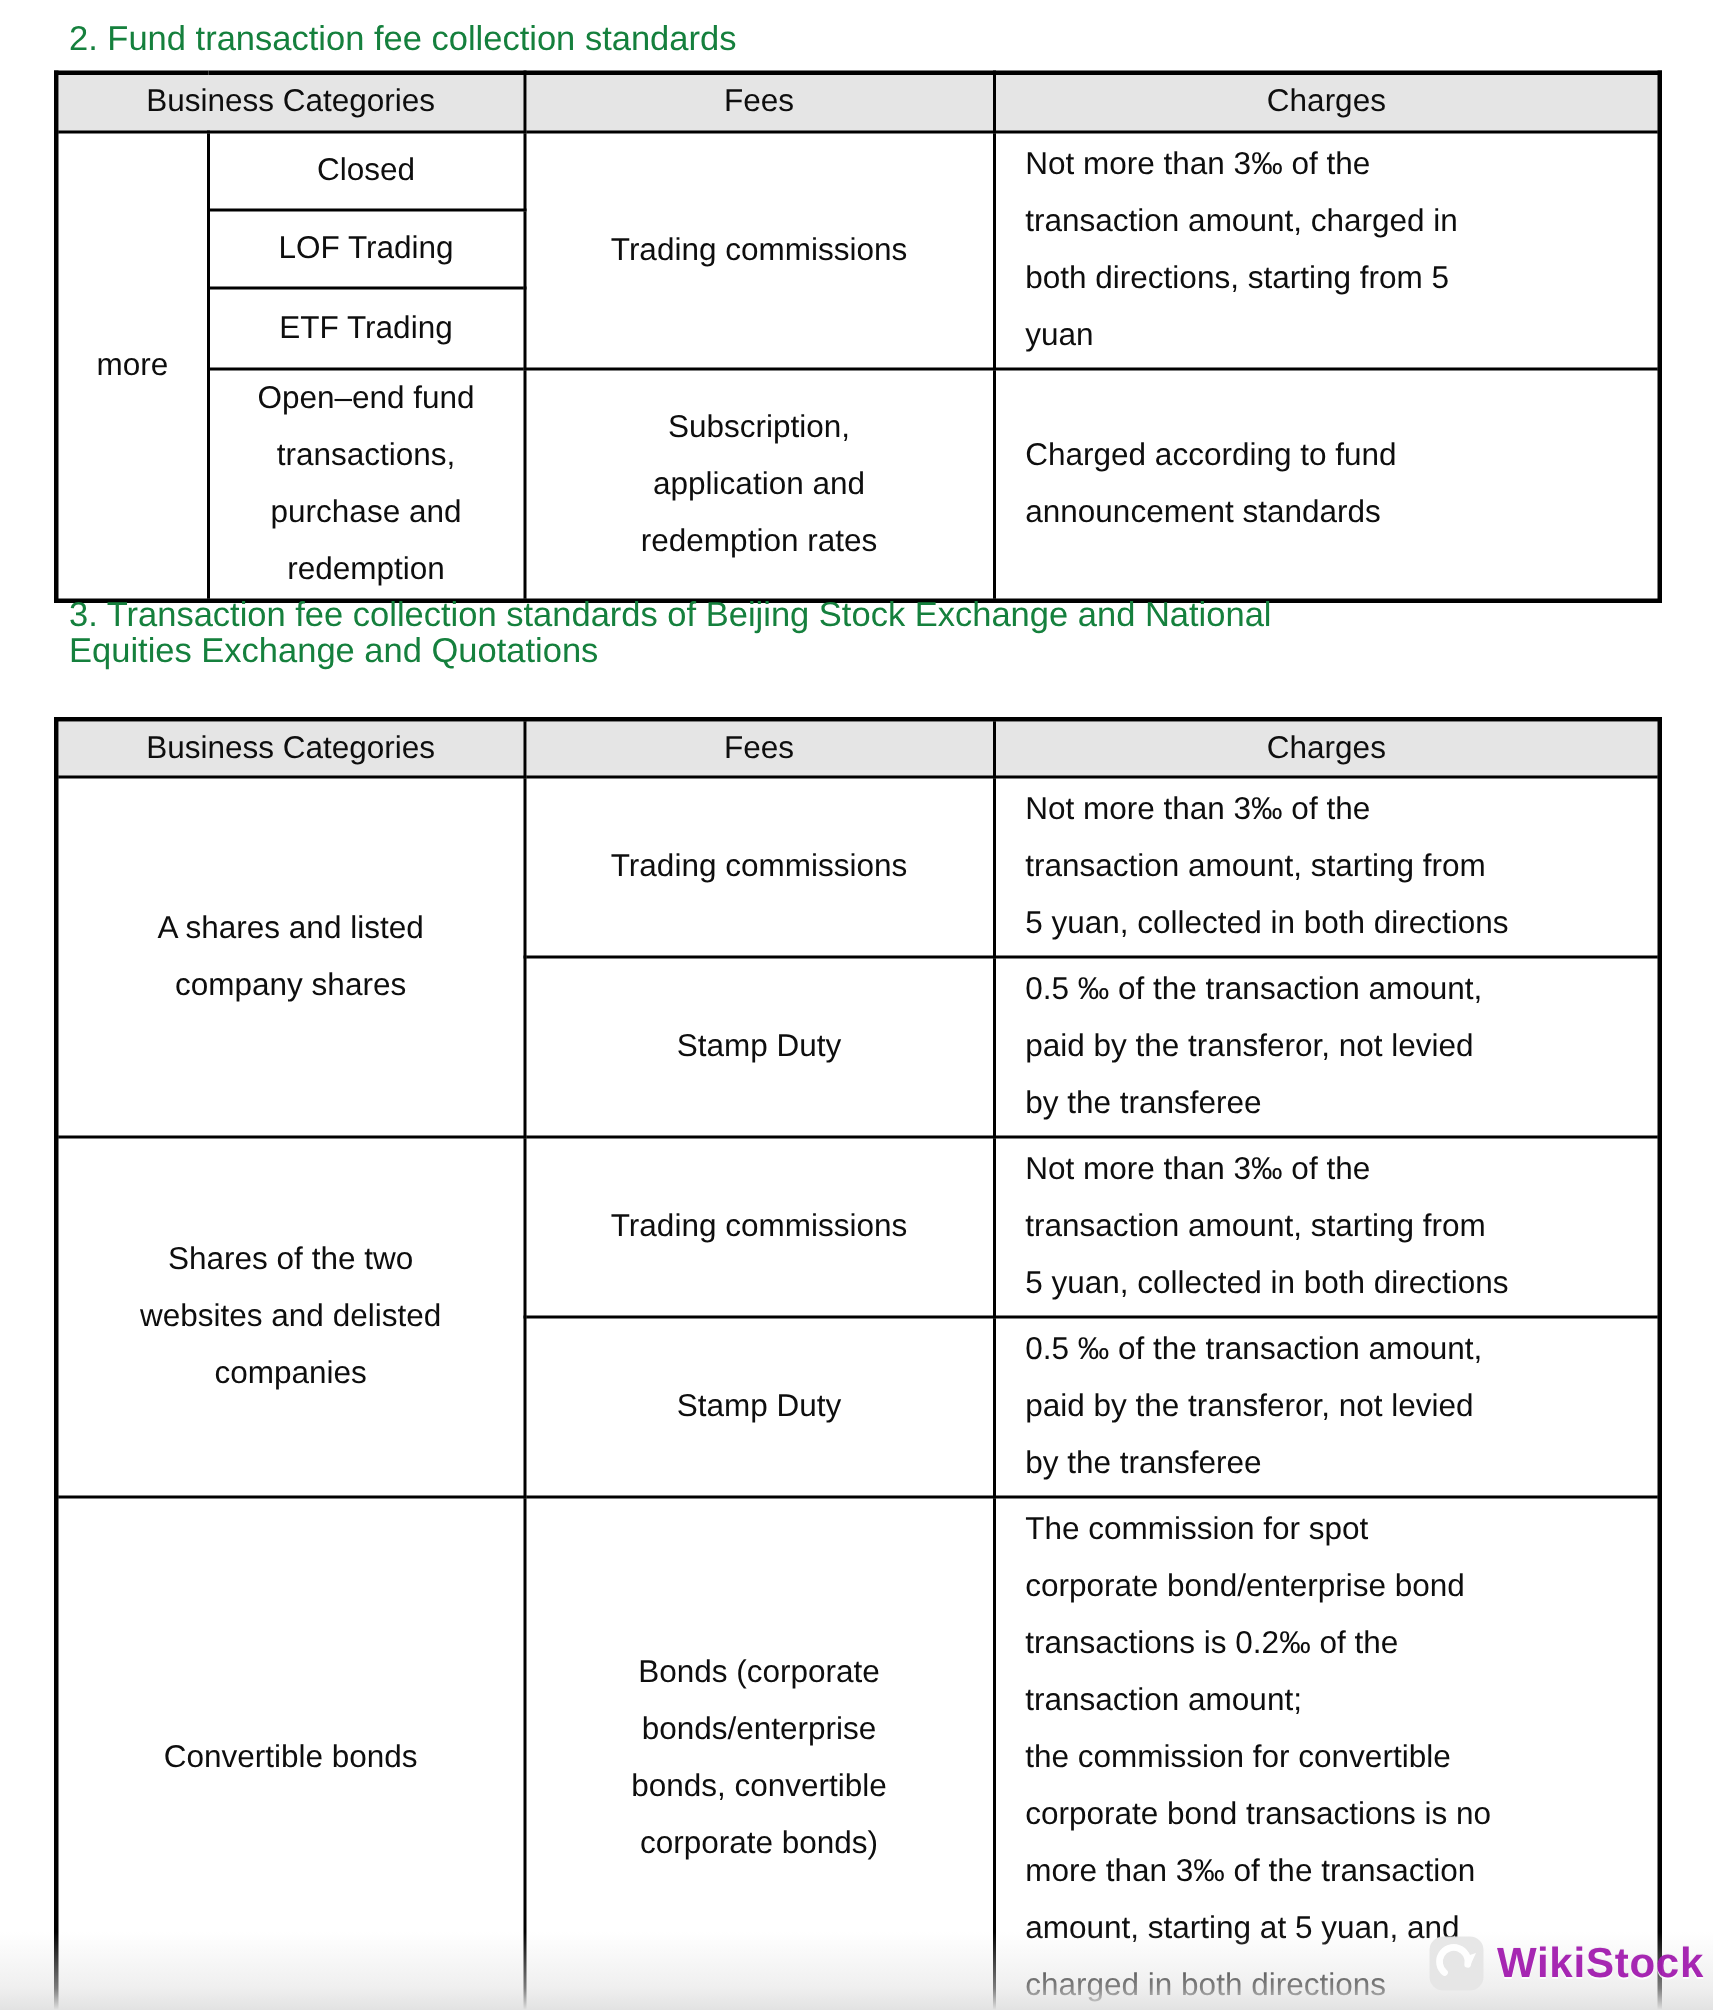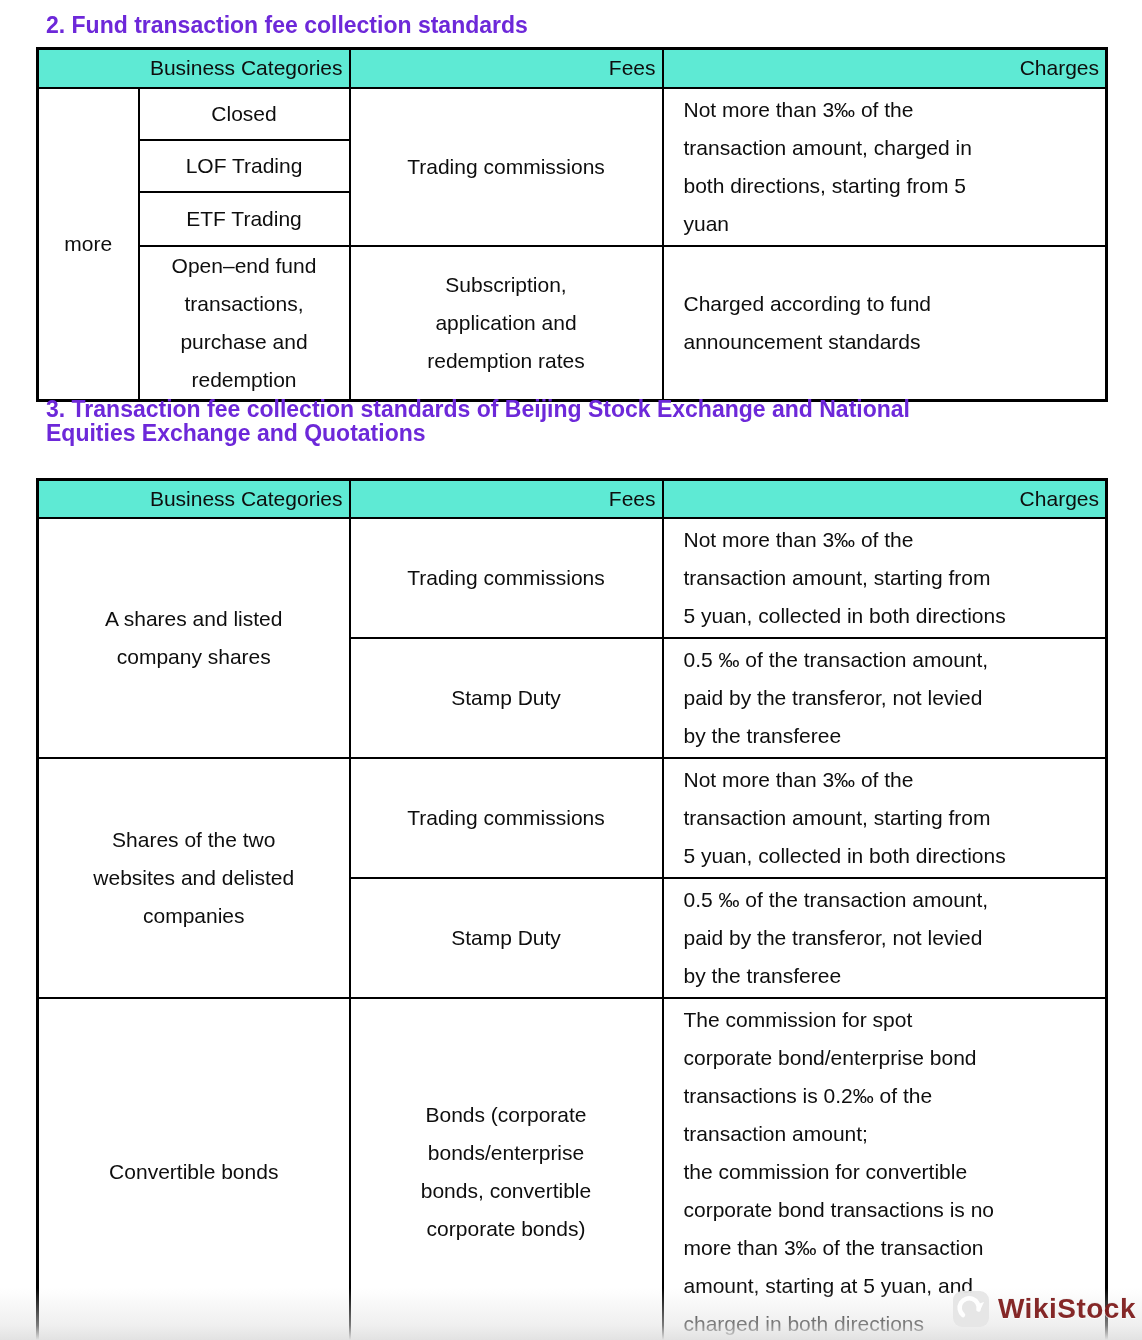--- a/index.html
+++ b/index.html
@@ -1,42 +1,42 @@
 <!DOCTYPE html>
 <html><head>
 <meta charset="utf-8">
 <style>
   html,body{margin:0;padding:0;background:#ffffff;}
   body{font-family:"Liberation Sans",sans-serif;color:#0e0e0e;}
   .page{position:relative;width:1142px;height:1340px;background:#ffffff;overflow:hidden;}
 
-  .h{position:absolute;left:46px;margin:0;font-weight:700;font-size:23px;color:#6d28d9;white-space:pre-line;}
+  .h{position:absolute;left:46px;margin:0;font-weight:400;font-size:23px;color:#15803d;white-space:pre-line;}
   .h-sec2{top:10px;line-height:30px;}
   .h-sec3{top:397px;line-height:24px;width:1040px;}
 
   table.fee-table{position:absolute;left:36px;border-collapse:collapse;table-layout:fixed;background:#ffffff;}
   .t1{top:47px;width:1069px;}
   .t2{top:478px;width:1069px;}
   .fee-table th,.fee-table td{
     border:2px solid #000000;
     font-size:21px;font-weight:400;
     text-align:center;vertical-align:middle;
     padding:0 8px;white-space:pre-line;line-height:38px;
     overflow:hidden;
   }
   .fee-table{border:3px solid #000000;}
-  .fee-table th{background:#5eead4;line-height:24px;padding:4px 6px;text-align:right;}
+  .fee-table th{background:#e5e5e5;line-height:24px;padding:4px 6px;}
   .fee-table td.left{text-align:left;padding:2px 20px;}
 
   .bottom-fade{position:absolute;left:0;right:0;bottom:0;height:52px;pointer-events:none;
     background:linear-gradient(to bottom, rgba(232,232,232,0) 0%, rgba(226,226,226,0.55) 72%, #e2e2e2 100%);}
 
   .watermark{position:absolute;right:6px;bottom:12px;display:flex;align-items:center;gap:8px;opacity:0.95;}
   .wm-icon{width:38px;height:38px;display:block;}
-  .wm-text{font-size:28px;font-weight:700;color:#7f1d1d;letter-spacing:0.5px;
+  .wm-text{font-size:28px;font-weight:700;color:#a21caf;letter-spacing:0.5px;
     text-shadow:0 1px 0 rgba(255,255,255,0.9), 0 -1px 1px rgba(0,0,0,0.05);}
 </style>
 </head>
 <body>
 
 <div class="page">
 
   <h2 class="h h-sec2">2. Fund transaction fee collection standards</h2>
 
   <table class="fee-table t1">

